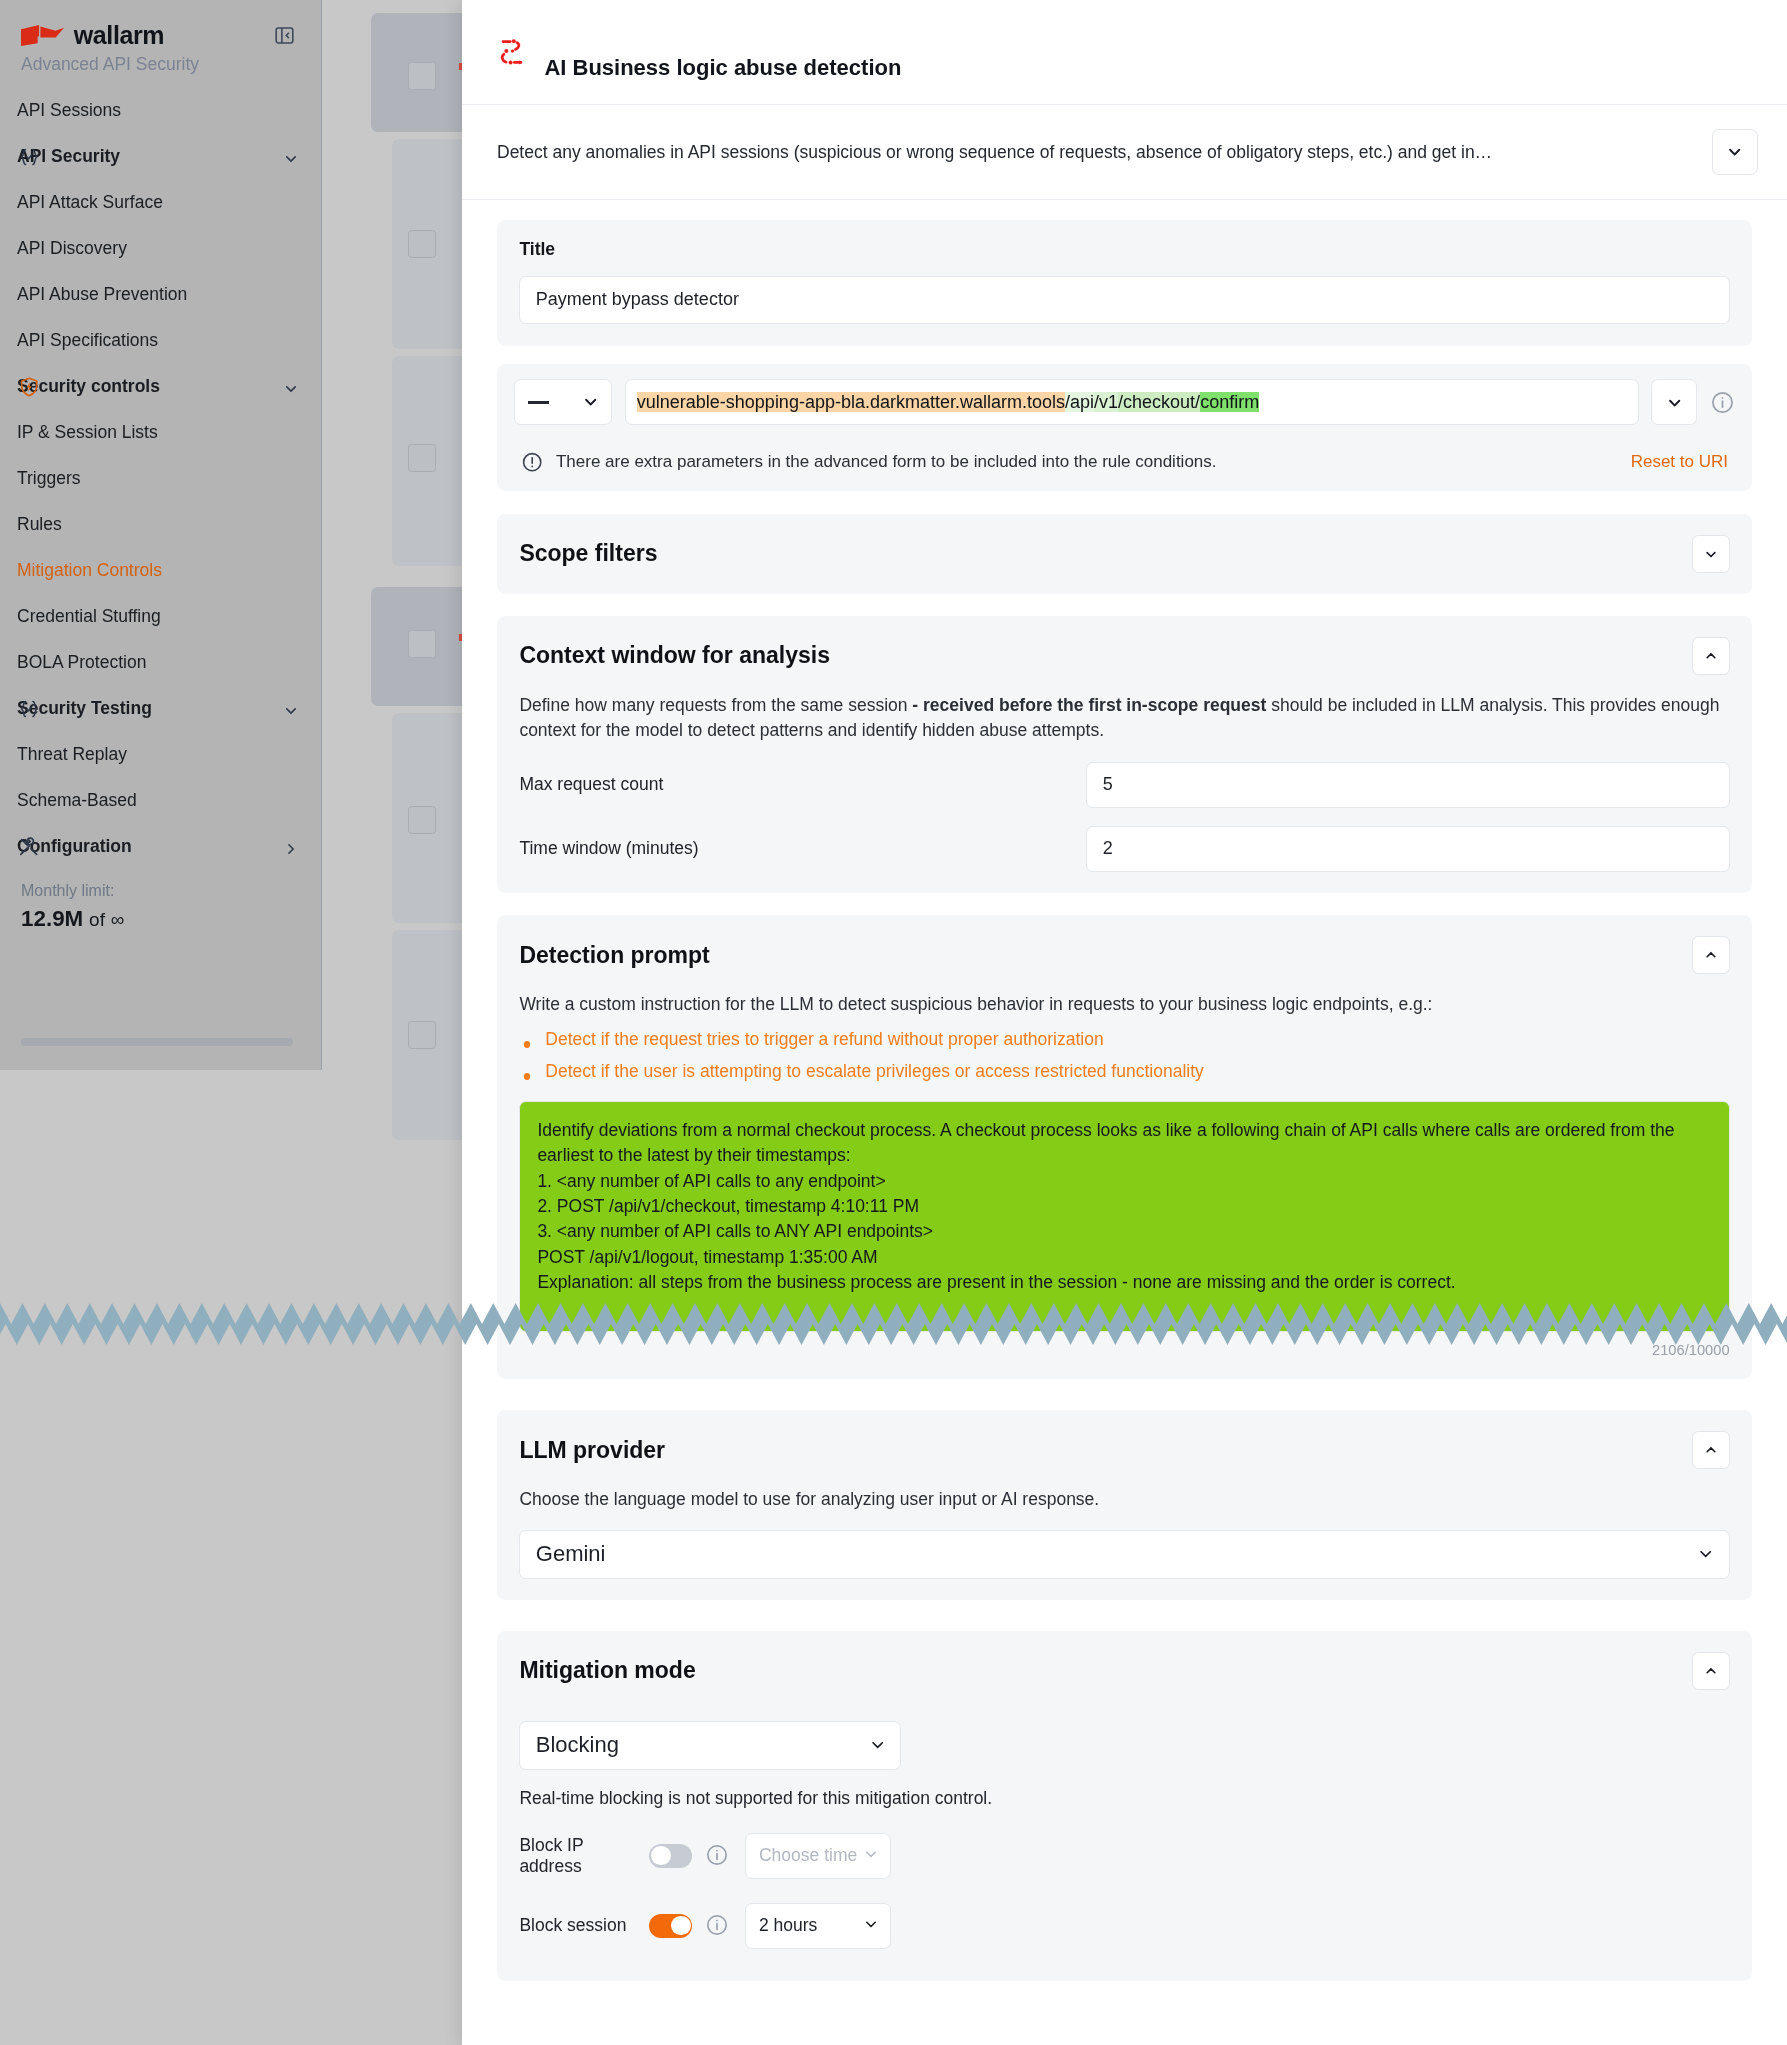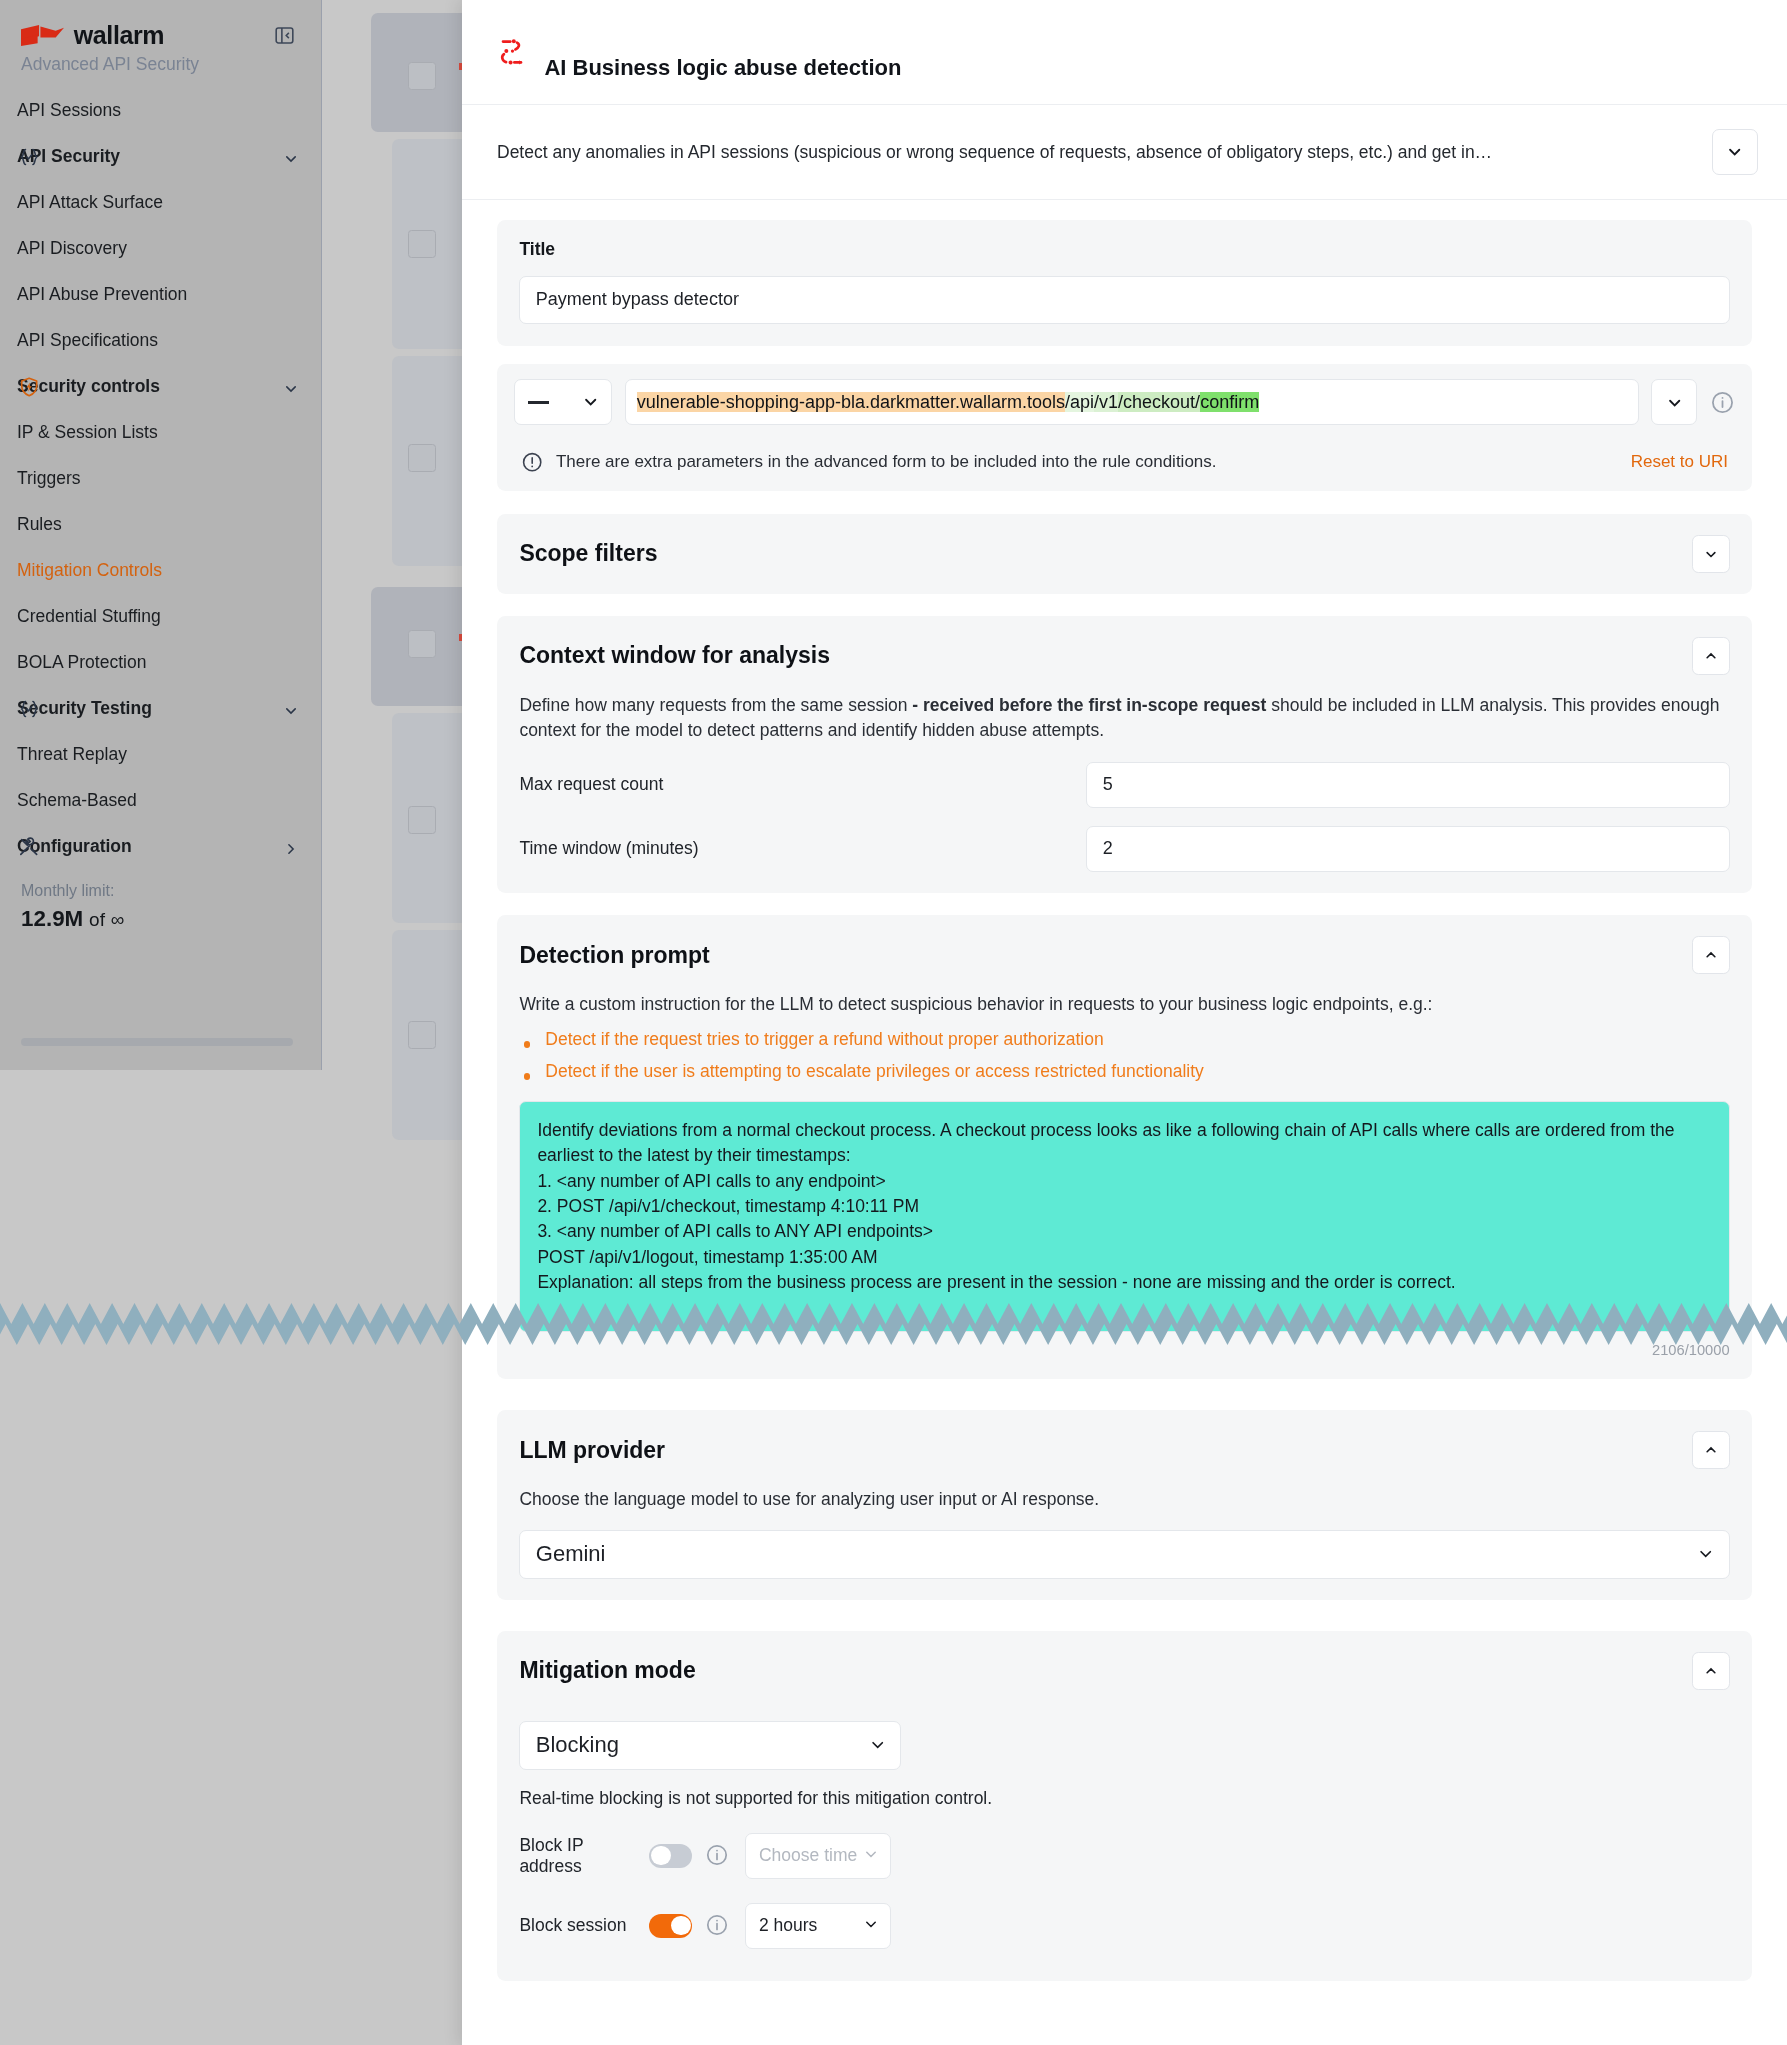--- a/index.html
+++ b/index.html
@@ -261,21 +261,21 @@
     font-size: 17.5px; color: #f07c1b;
   }
   .bullet .dot {
     width: 6.3px; height: 6.3px; border-radius: 50%;
     background: #f07c1b;
     margin: 10.5px 15.4px 0 4.2px; flex: none;
   }
 
   .prompt-box {
     margin-top: 19.6px;
-    background: #5eead4;
+    background: #84cc16;
     border: 0.7px solid #e4e7eb;
     border-radius: 7px;
     padding: 15.4px 17px 14px 17px;
     height: 231px;
     overflow: hidden;
   }
   .prompt-line { font-size: 17.5px; color: #14181d; line-height: 1.45; }
   .prompt-count {
     text-align: right;
     font-size: 14.7px; color: #9aa0a9;

